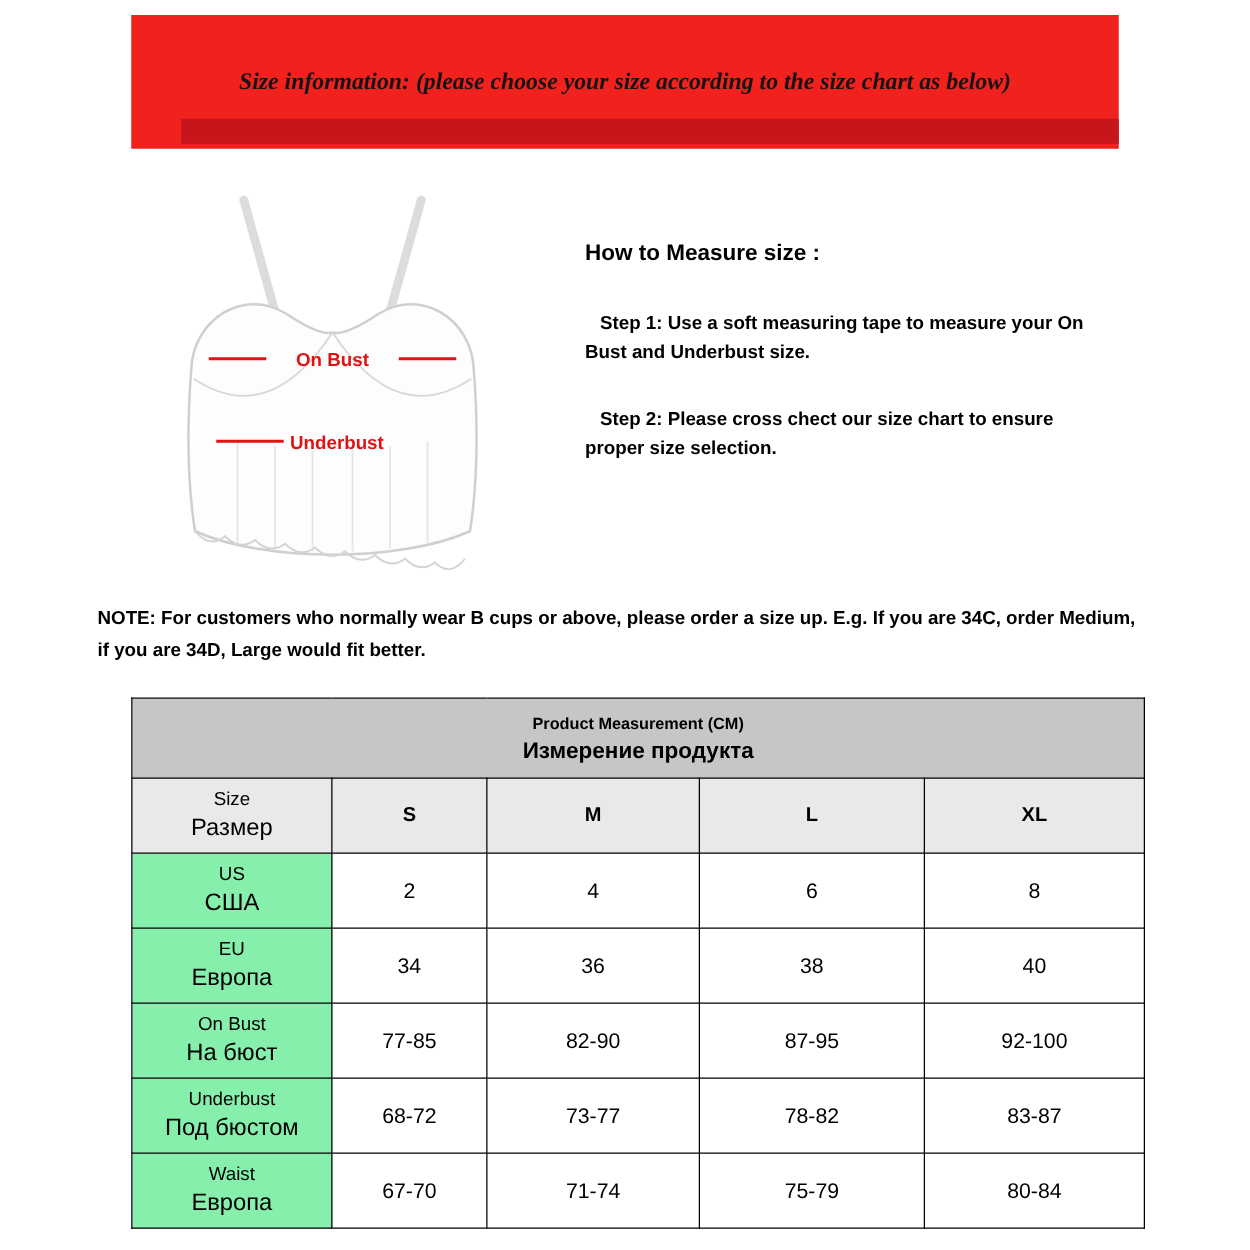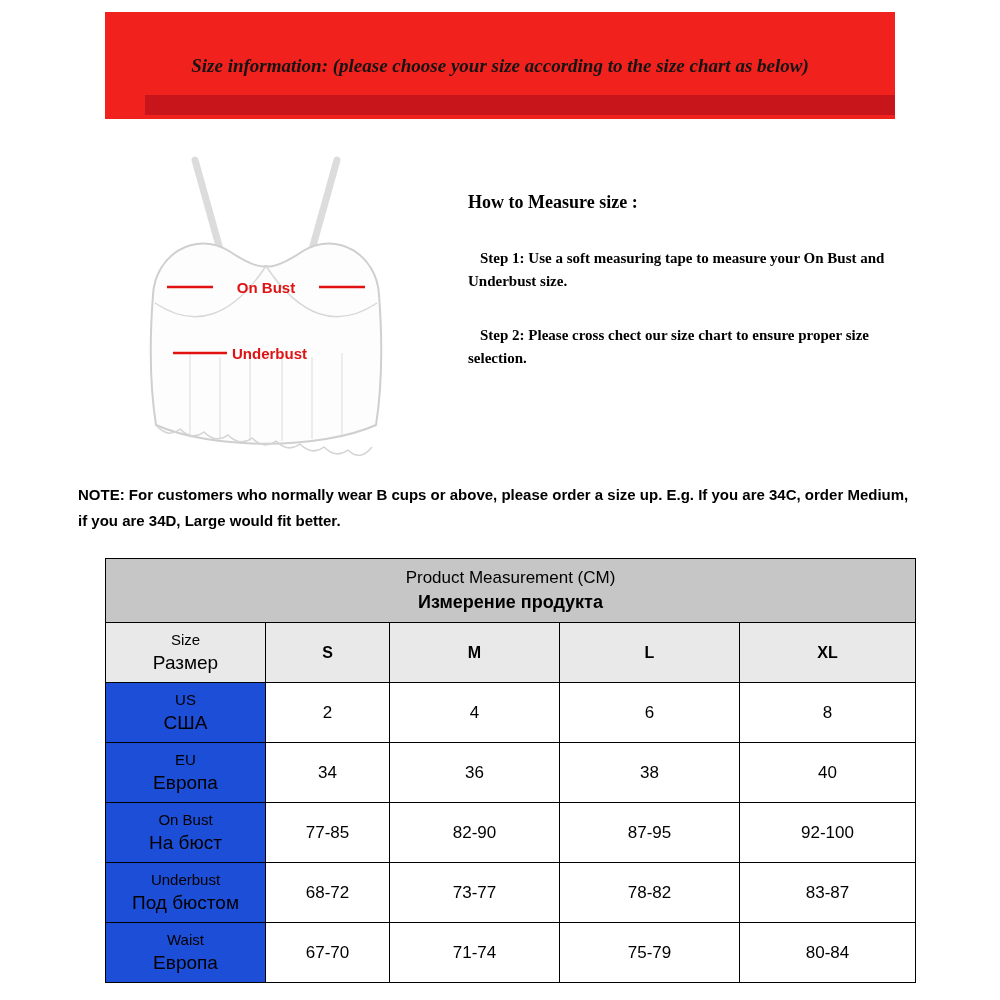--- a/index.html
+++ b/index.html
@@ -21,21 +21,21 @@
   }
   .banner-strip {
     position:absolute; left:145px; top:95px; width:750px; height:20px;
     background:#c8141b;
   }
 
   
   .bra-figure { position:absolute; left:115px; top:135px; width:340px; height:345px; }
 
   
-  .howto { position:absolute; left:468px; top:192px; width:420px;font-family:Liberation Serif, serif; }
+  .howto { position:absolute; left:468px; top:192px; width:420px; }
   .howto h2 { font-size:18px; font-weight:bold; margin:0 0 34px 0; }
   .step {
     font-size:15px; font-weight:bold; line-height:1.55;
     margin:0 0 30px 0; text-indent:12px;
   }
 
   
   .note {
     position:absolute; left:78px; top:482px; width:836px;
     font-size:15px; font-weight:bold; line-height:1.75;
@@ -43,24 +43,24 @@
 
   
   .size-table {
     position:absolute; left:105px; top:558px; width:810px;
     border-collapse:collapse; table-layout:fixed;
   }
   .size-table th, .size-table td {
     border:1.5px solid #000; text-align:center; vertical-align:middle;
   }
   .title-cell { background:#c6c6c6; height:64px; padding:6px 0; }
-  .t-title { font-size:17px; font-weight:normal; }
+  .t-title { font-size:13px; font-weight:bold; }
   .t-subtitle { font-size:18px; font-weight:bold; margin-top:4px; }
   .size-table tbody tr { height:60px; }
-  .label-cell { background:#1d4ed8; }
+  .label-cell { background:#86efac; }
   .lbl { font-size:15px; font-weight:normal; }
   .lbl-ru { font-size:19px; font-weight:normal; margin-top:4px; }
   .val { font-size:17px; font-weight:normal; background:#ffffff; }
   tr.size-row .label-cell, tr.size-row .val { background:#e9e9e9; }
   tr.size-row .val { font-weight:bold; font-size:16px; }
 </style>
 </head>
 <body>
 
 <div class="page">

